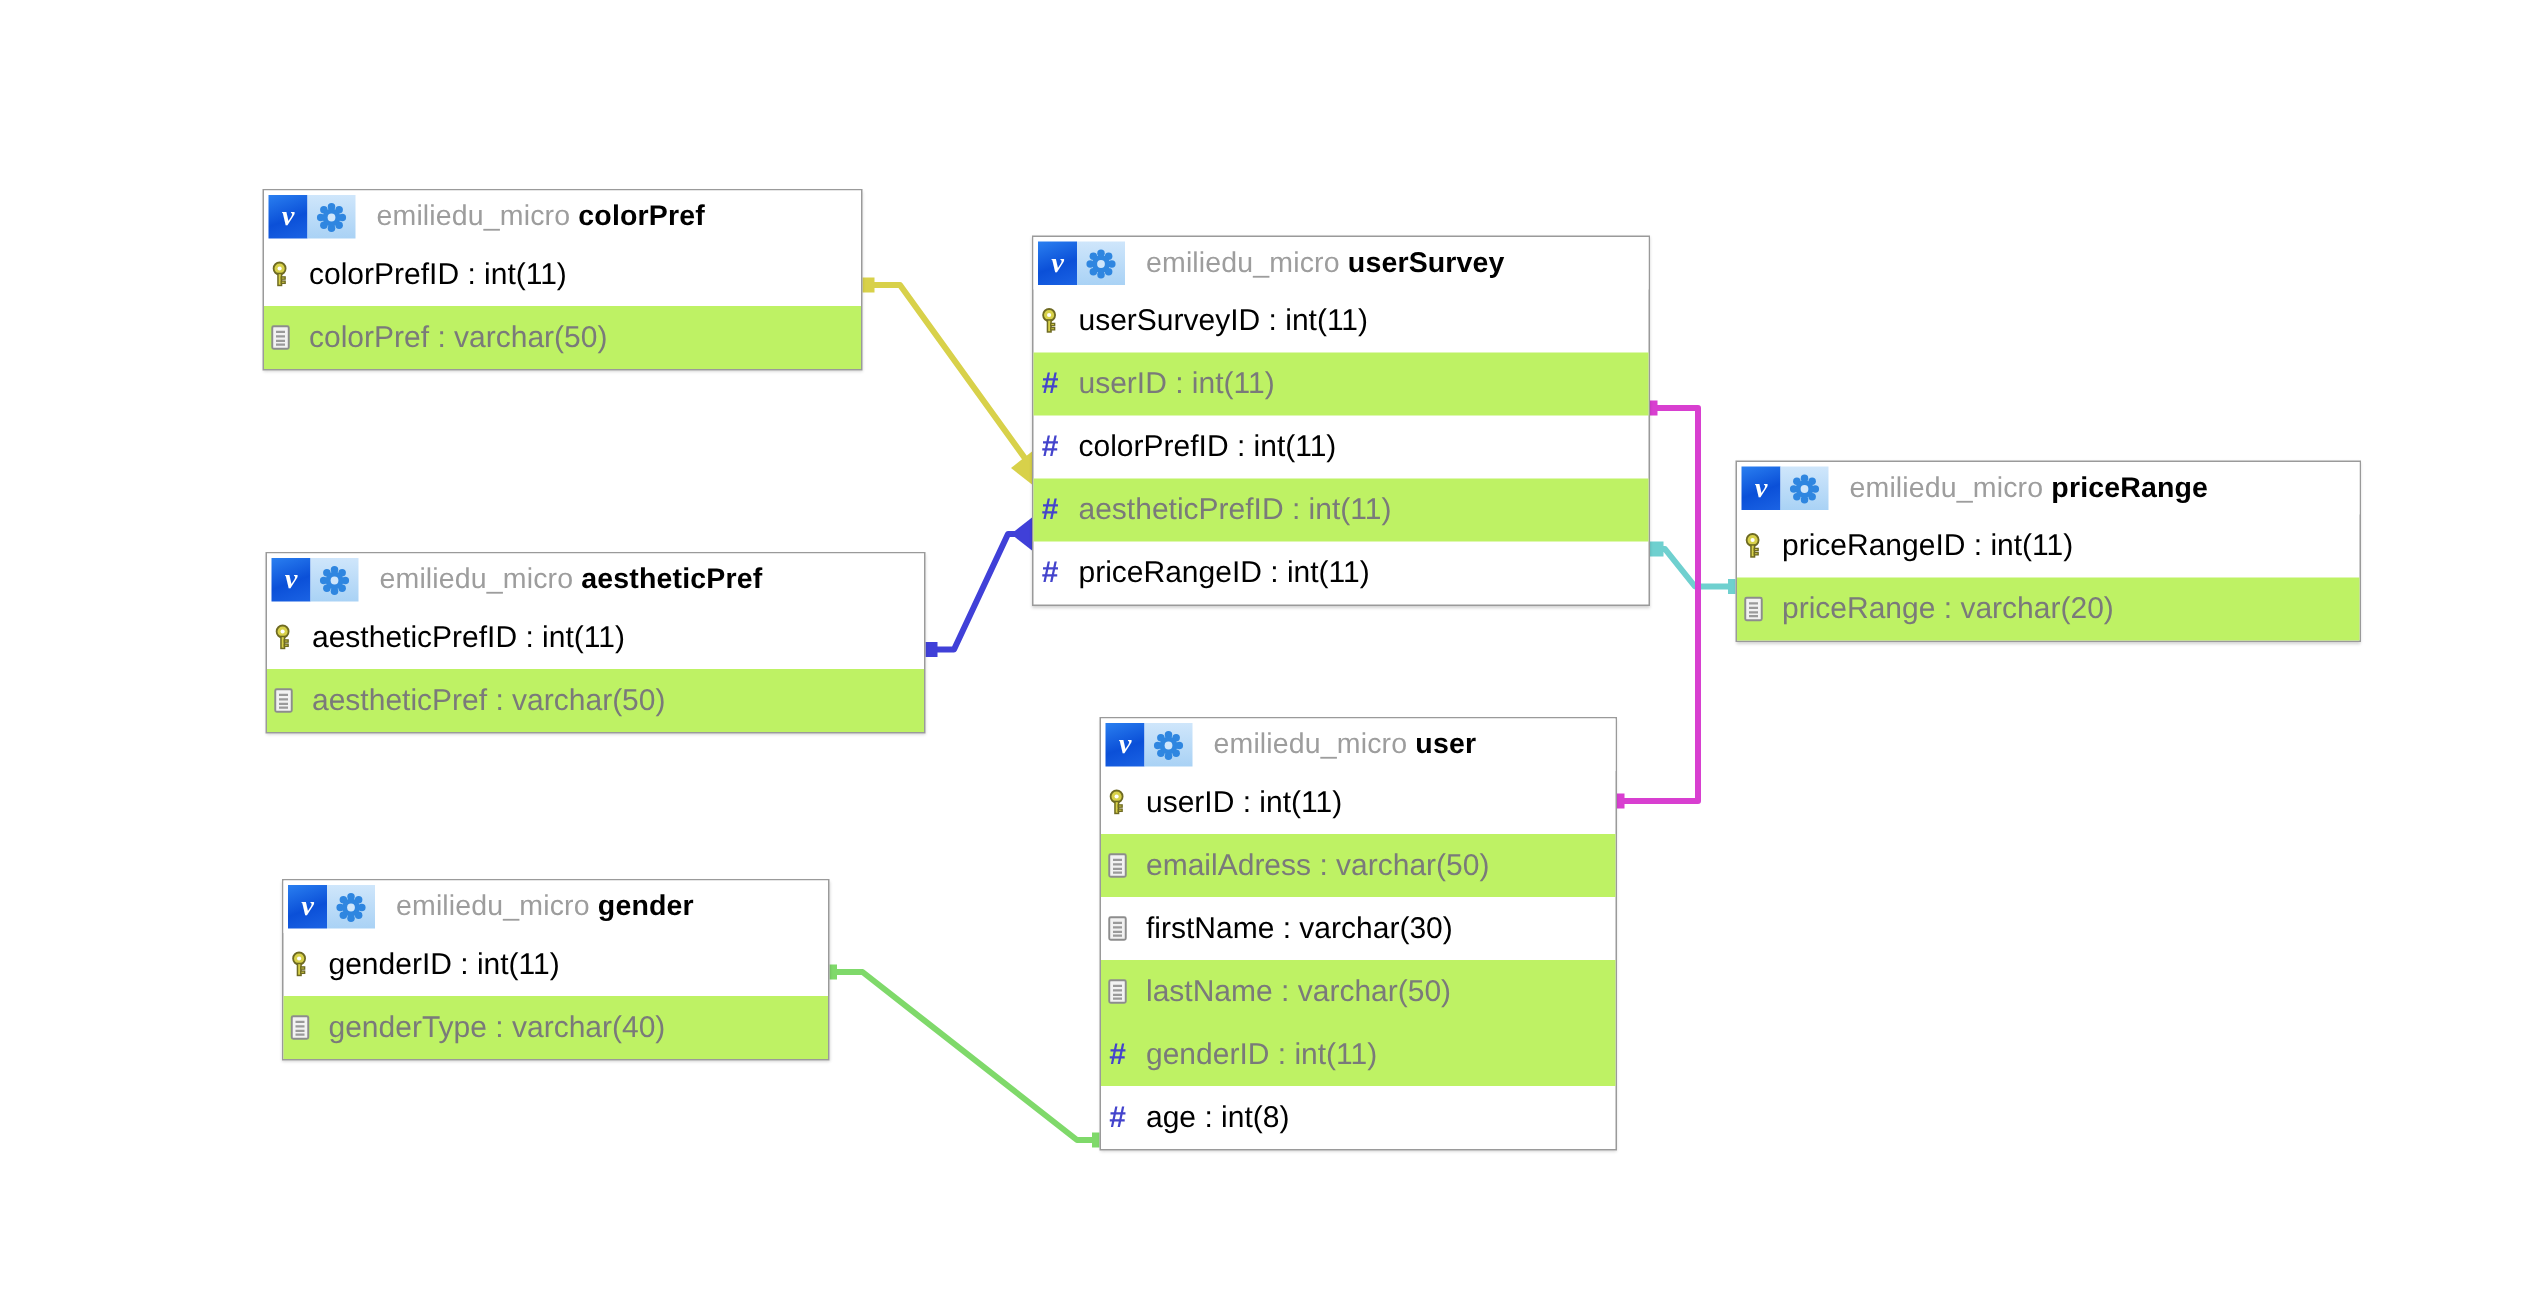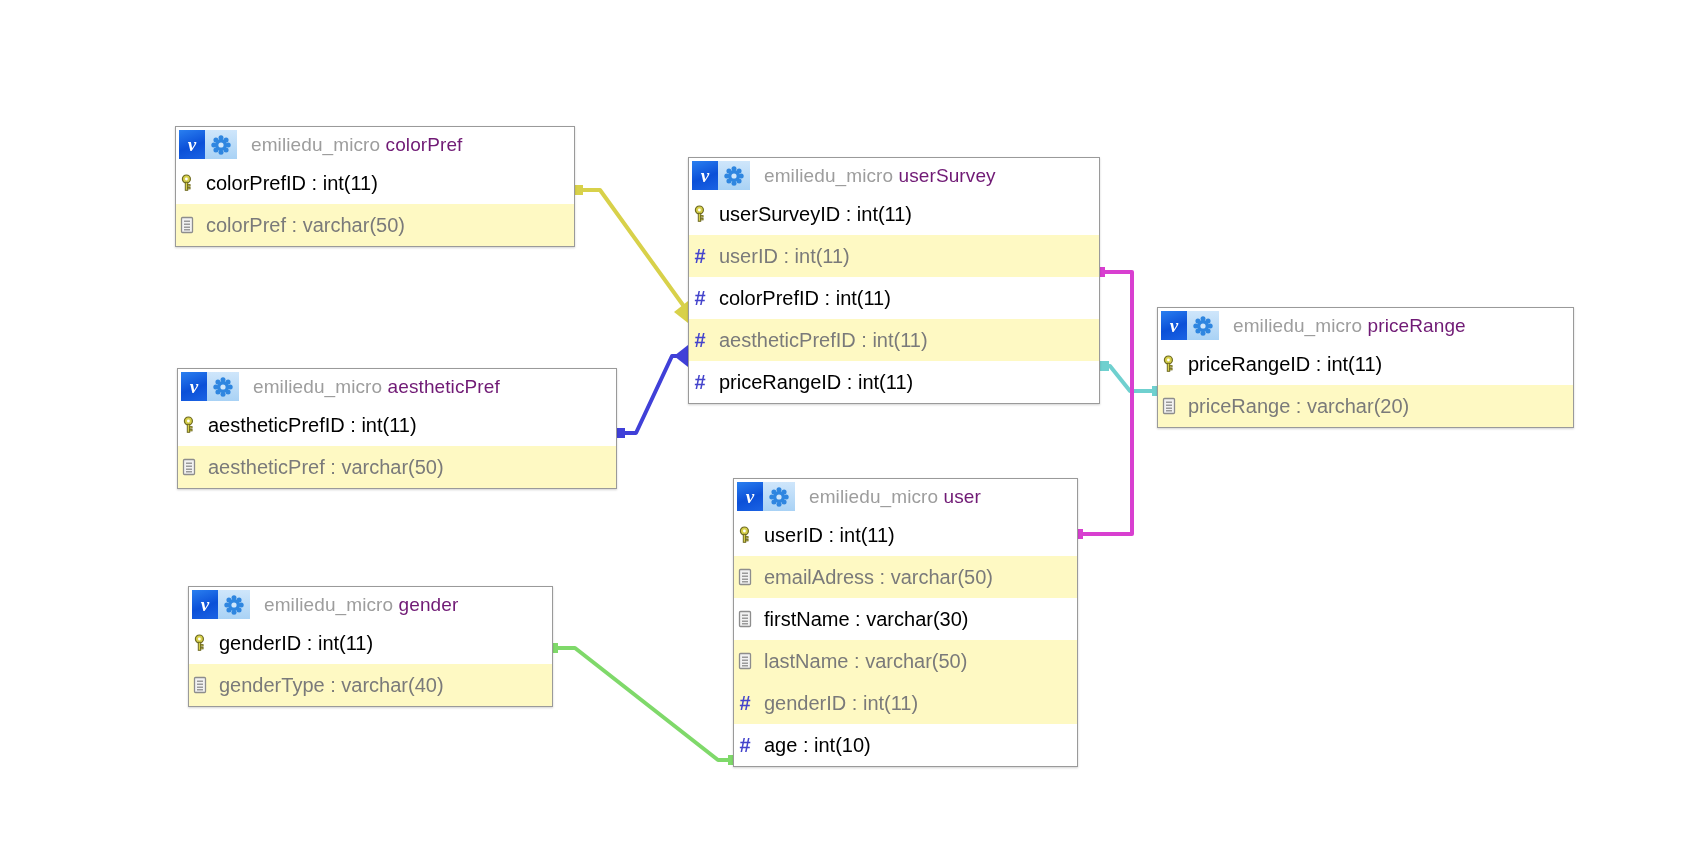--- a/index.html
+++ b/index.html
@@ -69,34 +69,34 @@
     flex: none;
   }
   .hdr-title {
     margin-left: 14px;
     font-size: 19px;
     color: #9d9d9d;
     white-space: nowrap;
     letter-spacing: 0.1px;
   }
   .hdr-title b {
-    color: #701a75;
-    font-weight: normal;
+    color: #000000;
+    font-weight: bold;
   }
   .col-row {
     display: flex;
     align-items: center;
     height: 42px;
     padding-left: 0;
     box-sizing: border-box;
     font-size: 20px;
     white-space: nowrap;
   }
   .col-row.alt {
-    background: #fef9c3;
+    background: #bef264;
   }
   .col-row.alt .col-text {
     color: #7a7a7a;
   }
   .col-icon {
     width: 22px;
     height: 22px;
     flex: none;
     display: flex;
     align-items: center;
@@ -447,16 +447,16 @@
       <div class="col-row alt">
         <span class="col-icon">
           <span class="fk-hash" style="color: rgb(68, 68, 204);">#</span>
         </span>
         <span class="col-text">genderID : int(11)</span>
       </div>
       <div class="col-row">
         <span class="col-icon">
           <span class="fk-hash" style="color: rgb(68, 68, 204);">#</span>
         </span>
-        <span class="col-text">age : int(10)</span>
+        <span class="col-text">age : int(8)</span>
       </div>
     </div>
   </div>
 
 </body></html>

